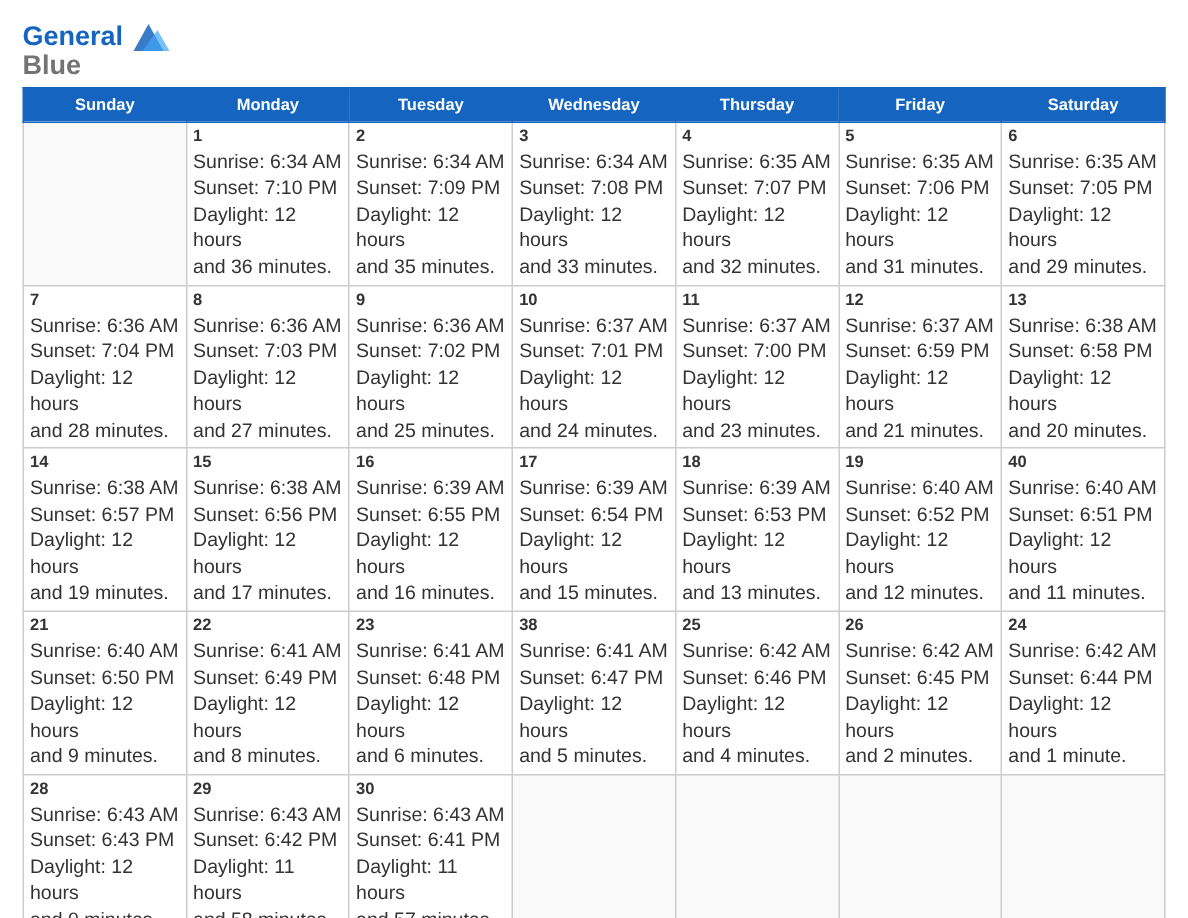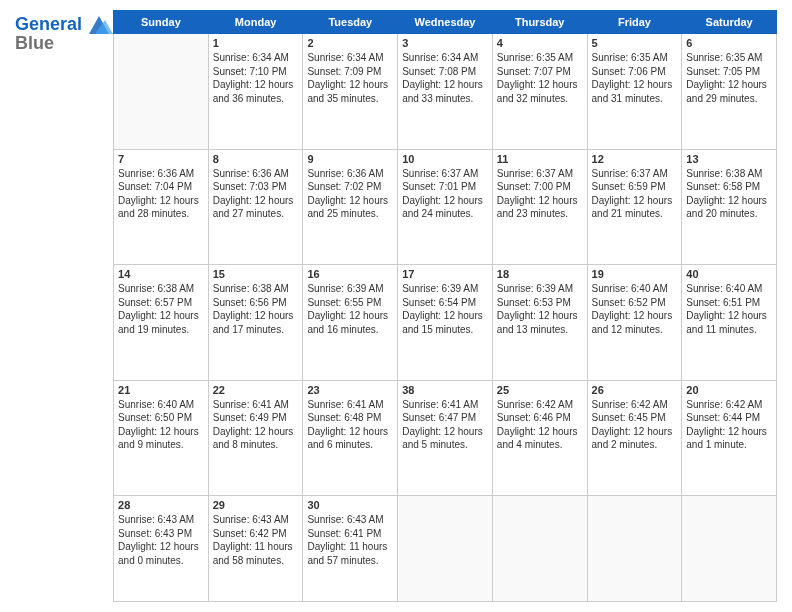--- a/index.html
+++ b/index.html
@@ -8,21 +8,21 @@
       height: 612px;
       font-family: Arial, sans-serif;
       background: #fff;
       overflow: hidden;
     }
     .page {
       width: 792px;
       height: 612px;
       padding: 10px 15px 10px 15px;
       display: flex;
-      flex-direction: row;
+      flex-direction: column;
     }
     .header {
       display: flex;
       align-items: flex-start;
       justify-content: space-between;
       margin-bottom: 4px;
     }
     .logo {
       display: flex;
       align-items: center;
@@ -82,21 +82,21 @@
       background: #f9f9f9;
     }
     .day-num {
       font-weight: bold;
       font-size: 11px;
       color: #333;
       display: block;
       margin-bottom: 2px;
     }
     .cell-text {
-      font-size: 10px;
+      font-size: 13px;
       color: #333;
       line-height: 1.35;
     }
     .last-row td {
       height: 70px;
     }
   </style>
 </head>
 <body>
 
@@ -317,21 +317,21 @@
 and 4 minutes.</div>
           </td>
           <td>
             <span class="day-num">26</span>
             <div class="cell-text" style="white-space: pre-line;">Sunrise: 6:42 AM
 Sunset: 6:45 PM
 Daylight: 12 hours
 and 2 minutes.</div>
           </td>
           <td>
-            <span class="day-num">20</span>
+            <span class="day-num">24</span>
             <div class="cell-text" style="white-space: pre-line;">Sunrise: 6:42 AM
 Sunset: 6:44 PM
 Daylight: 12 hours
 and 1 minute.</div>
           </td>
         </tr>
         <tr class="last-row">
           <td>
             <span class="day-num">28</span>
             <div class="cell-text" style="white-space: pre-line;">Sunrise: 6:43 AM

